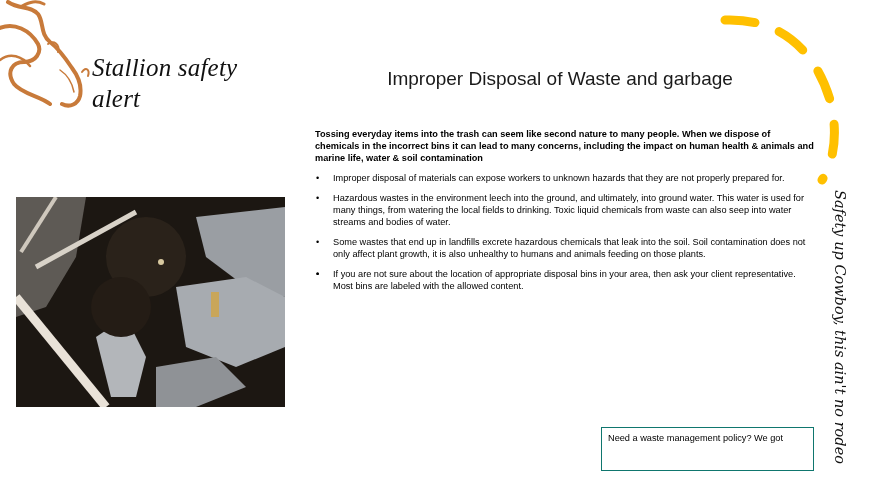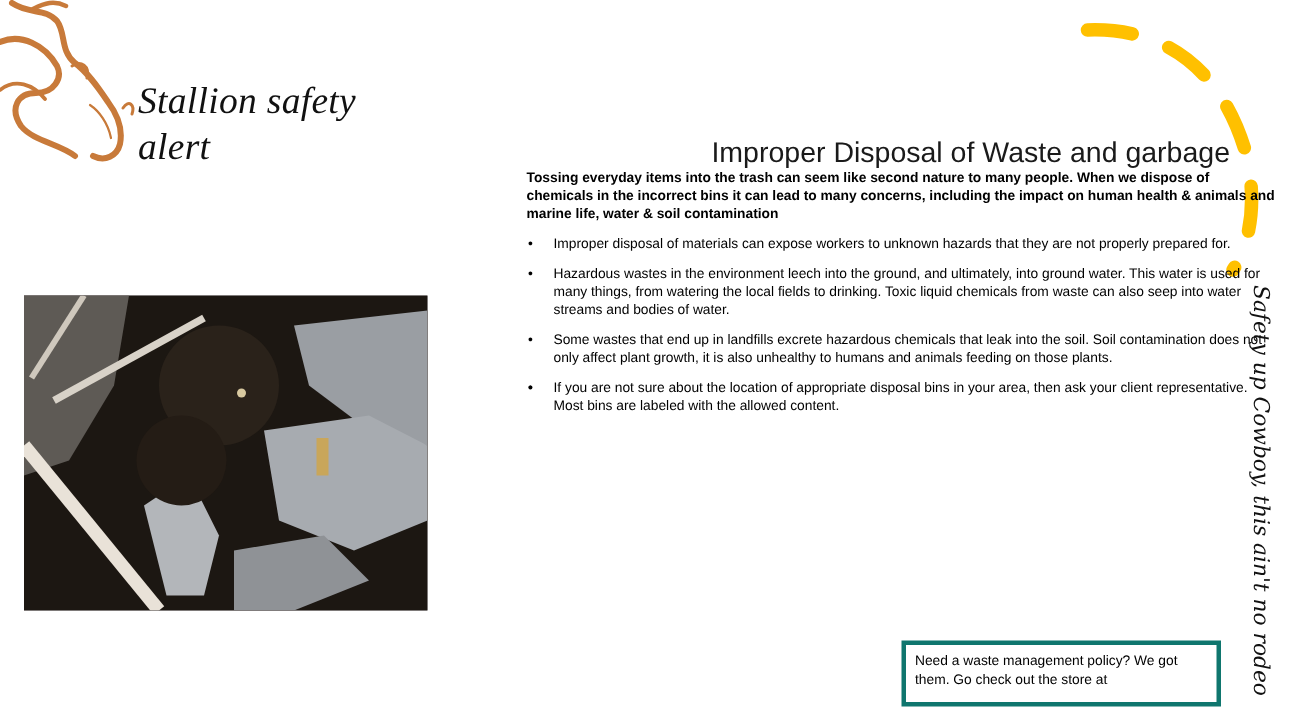--- a/index.html
+++ b/index.html
@@ -7,40 +7,40 @@
       width: 869px; height: 483px; background: #ffffff; position: relative; overflow: hidden;
       font-family: "Liberation Sans", sans-serif; color: #000;
     }
     .logo { position: absolute; left: 0; top: 0; width: 100px; height: 115px; }
     .brand {
       position: absolute; left: 92px; top: 52px;
       font-family: Liberation Serif, serif; font-style: italic;
       font-size: 25px; line-height: 31px; color: #111; letter-spacing: 0.2px;
     }
     .title {
-      position: absolute; left: 300px; width: 520px; top: 92px; text-align: right;
+      position: absolute; left: 300px; width: 520px; top: 68px; text-align: center;
       font-family: "Liberation Sans", sans-serif; font-size: 19px; color: #1a1a1a;
     }
     .arc { position: absolute; left: 700px; top: 0; width: 169px; height: 200px; }
     .photo {
       position: absolute; left: 16px; top: 197px; width: 269px; height: 210px; overflow: hidden;
       background: #1c1712;
     }
     .content {
-      position: absolute; left: 315px; top: 112px; width: 500px;
-      font-size: 9.2px; line-height: 12px; margin-left: 36px;
+      position: absolute; left: 315px; top: 128px; width: 500px;
+      font-size: 9.2px; line-height: 12px;
     }
     .intro { font-weight: bold; margin: 0 0 8px 0; }
     .section-h { font-weight: bold; margin: 0 0 7px 0; }
     ul { list-style: none; margin: 0; padding: 0; }
     li { position: relative; padding-left: 18px; margin: 0 0 8px 0; }
     li .bullet { position: absolute; left: 1px; top: 0; }
     .note {
       position: absolute; left: 601px; top: 427px; width: 213px; height: 44px;
-      border: 3px solid #0f766e; padding: 4px 6px; box-sizing: border-box;
+      border: 1px solid #0f766e; padding: 4px 6px; box-sizing: border-box;
       font-size: 9.2px; line-height: 12.5px;
     }
     .tagline {
       position: absolute; left: 832px; top: 190px;
       writing-mode: vertical-rl;
       font-family: "DejaVu Serif", serif; font-style: italic;
       font-size: 14.5px; color: #111; white-space: nowrap;
     }
   </style>
 </head>
@@ -110,16 +110,15 @@
     </li>
     <li>
       <span class="bullet">•</span>
       <span>If you are not sure about the location of appropriate disposal bins in your area, then ask your client representative.  Most bins are labeled with the allowed content.</span>
     </li>
   </ul>
 </div>
 
 <div class="note">
   <div>Need a waste management policy?  We got</div>
-  <div>them.  Go check out the store at</div>
 </div>
 
 <div class="tagline">Safety up Cowboy, this ain't no rodeo</div>
 
 </body></html>

